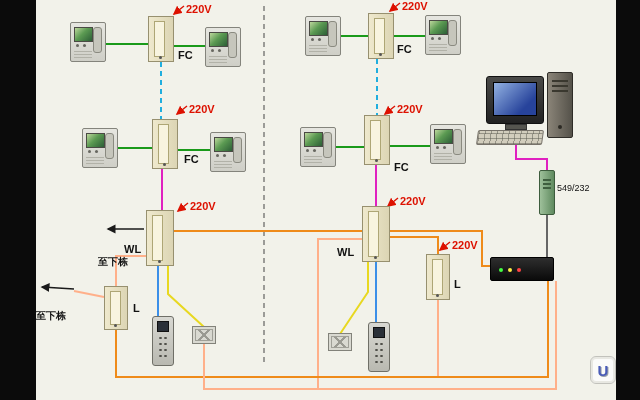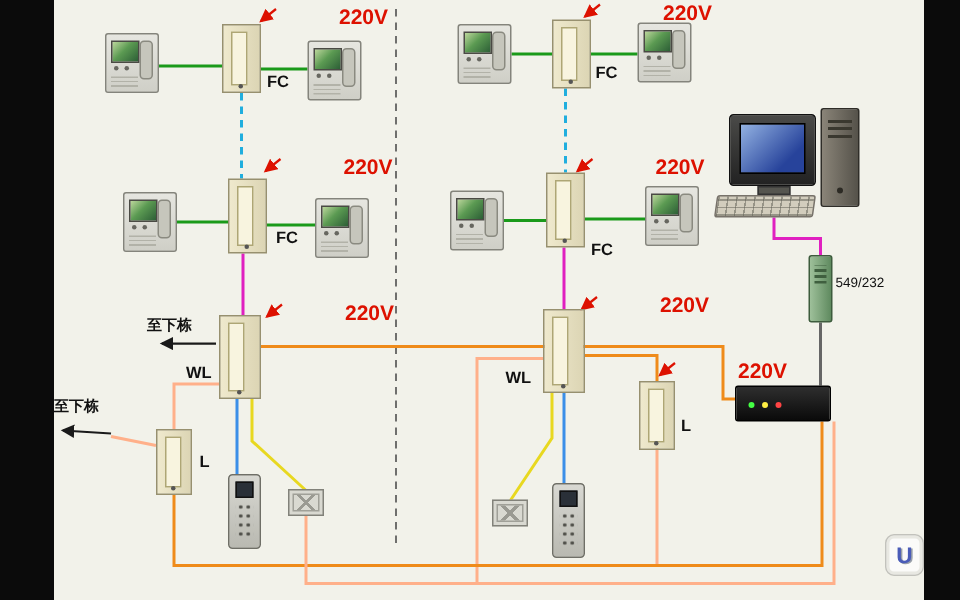--- a/index.html
+++ b/index.html
@@ -4,22 +4,22 @@
 <style>
   html,body { margin:0; padding:0; background:#000; }
   .stage { position:relative; width:640px; height:400px; background:#f2f2ea; overflow:hidden;
            font-family:"Liberation Sans", sans-serif; }
   .bar { position:absolute; top:0; height:100%; background:#0b0b0b; z-index:5; }
   .bar-left { left:0; width:36px; }
   .bar-right { right:0; width:24px; }
   svg.wires { position:absolute; left:0; top:0; z-index:1; }
   .dev { position:absolute; z-index:2; box-sizing:border-box; }
   .lbl { position:absolute; z-index:3; font-weight:bold; color:#111; font-size:11px; line-height:1; white-space:nowrap; }
-  .lbl-power { color:#dd1100; font-size:14px;margin-left:40px; }
-  .lbl-cjk { font-size:10px; }
+  .lbl-power { color:#dd1100; font-size:11px; }
+  .lbl-cjk { font-size:10px;margin-top:44px; }
   .lbl-conv { font-size:9px; font-weight:normal; }
 
   
   .monitor { width:36px; height:40px; background:linear-gradient(#e6e6e0,#cfcfc7);
              border:1px solid #84847c; border-radius:2px; }
   .mon-screen { position:absolute; left:3px; top:4px; width:17px; height:13px;
                 background:linear-gradient(135deg,#bcd79c 0%,#5b9a52 45%,#2c5e36 100%);
                 border:1px solid #4a4a44; }
   .mon-handset { position:absolute; right:3px; top:4px; width:7px; height:24px;
                  background:#c6c6bc; border:1px solid #8a8a80; border-radius:3px; }

